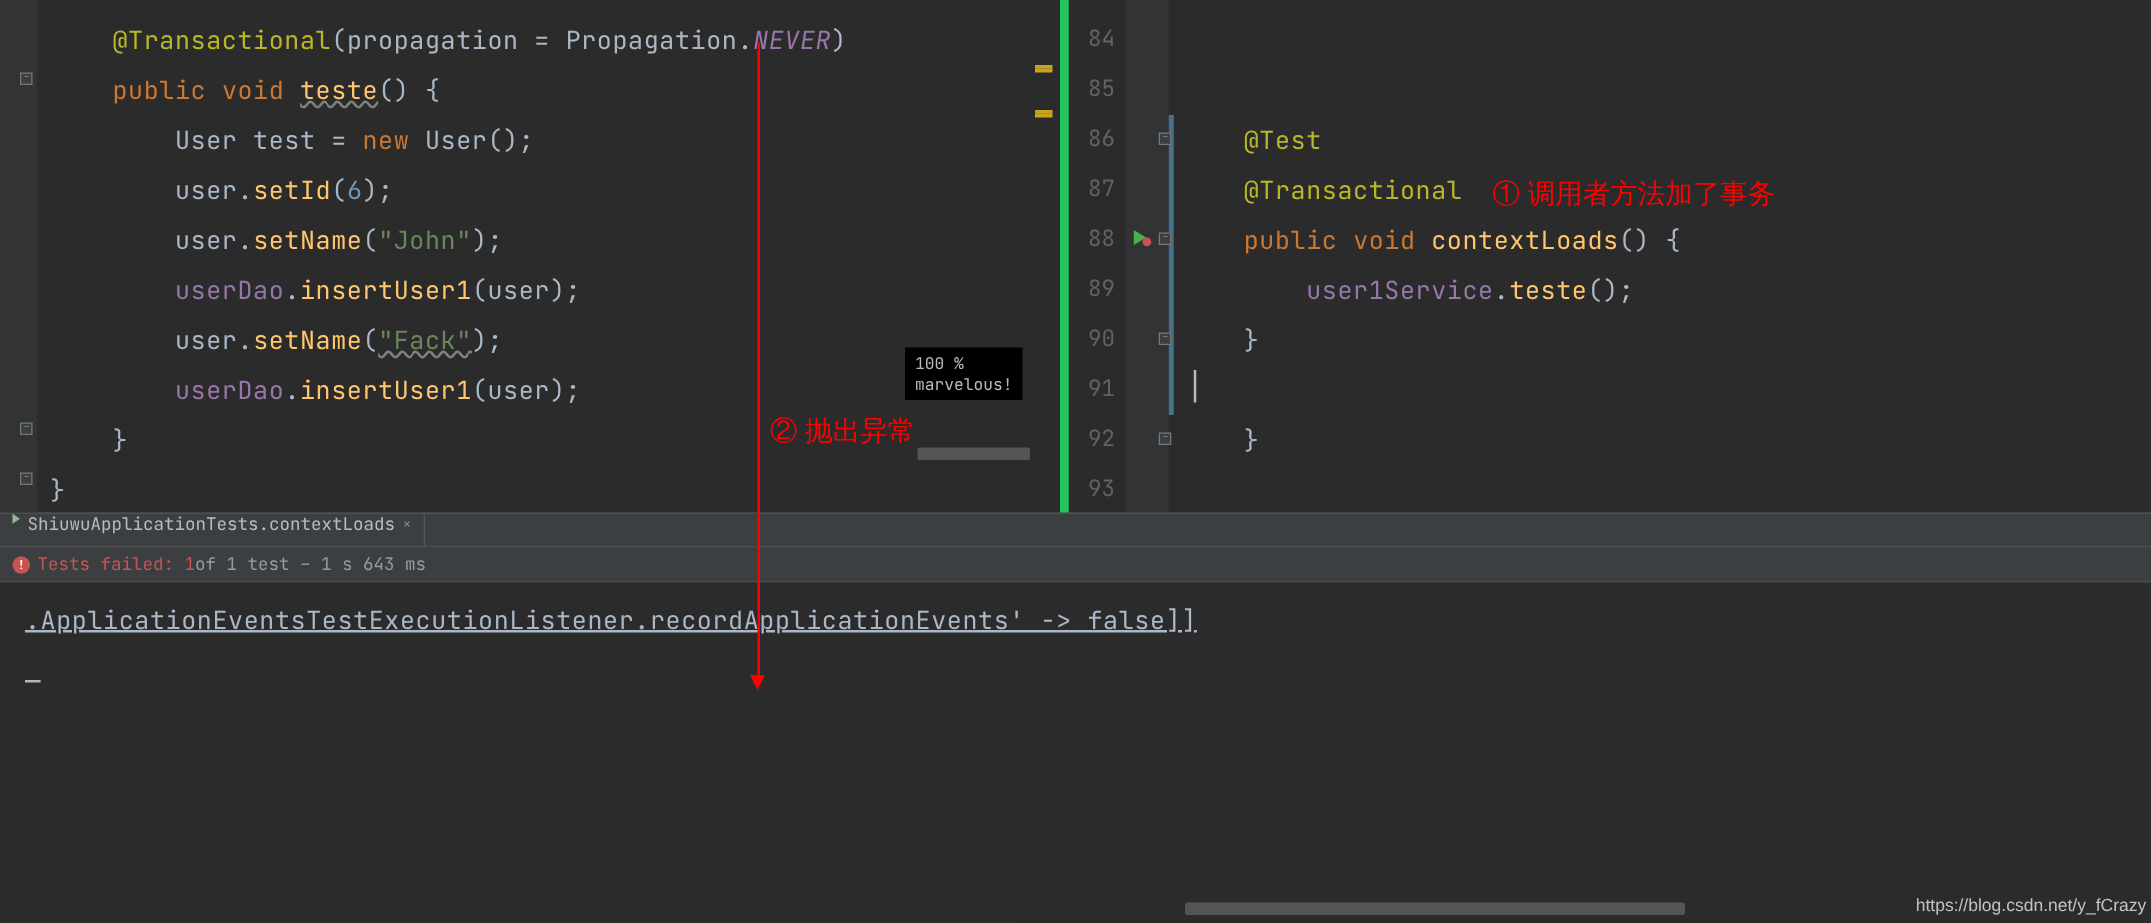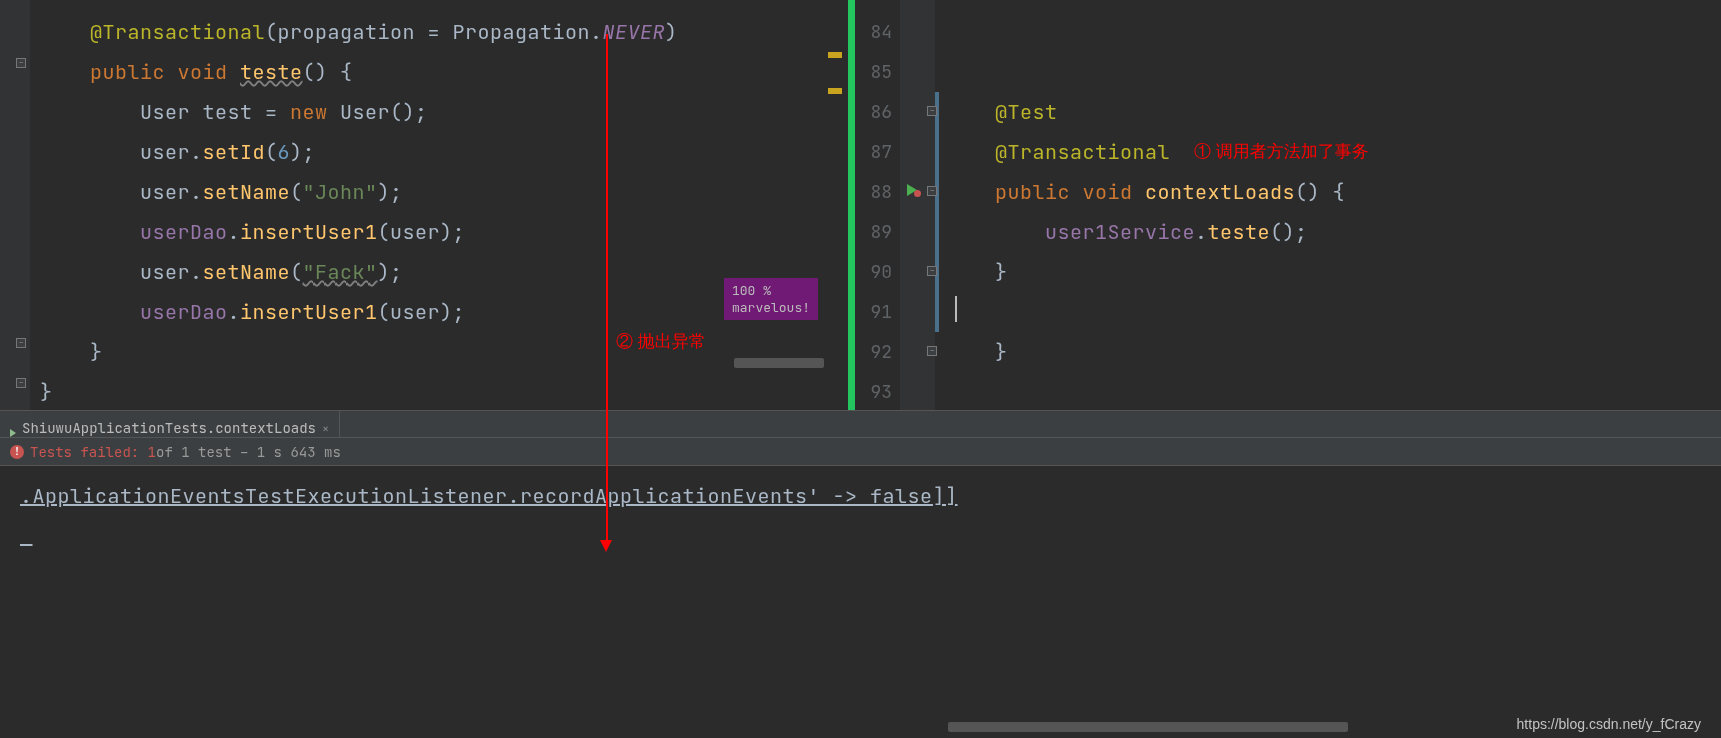--- a/index.html
+++ b/index.html
@@ -84,21 +84,21 @@
     right: 6px;
     width: 14px;
     height: 6px;
     border-top: 3px solid #c9a41e;
     border-bottom: 3px solid #c9a41e;
   }
   .marvelous-box {
     position: absolute;
     right: 30px;
     bottom: 90px;
-    background: #701a75;
+    background: #000000;
     color: #bbb;
     font-size: 13px;
     padding: 4px 8px;
   }
   .hscroll {
     position: absolute;
     bottom: 42px;
     height: 10px;
     background: #555;
     border-radius: 2px;
@@ -130,21 +130,21 @@
     position: absolute;
     left: 59px;
     width: 7px; height: 7px;
     background: #c75450;
     border-radius: 50%;
   }
 
   .red-annotation {
     position: absolute;
     color: #ff0000;
-    font-size: 17px;
+    font-size: 22px;
     font-family: sans-serif;
   }
   .red-arrow-line {
     position: absolute;
     background: #ff0000;
     width: 2px;
   }
   .red-arrow-head {
     position: absolute;
     width: 0; height: 0;
@@ -159,21 +159,21 @@
     border-top: 1px solid #555;
     border-bottom: 1px solid #555;
     display: flex;
     align-items: center;
     font-size: 14px;
   }
   .tab-item {
     padding: 0 10px;
     color: #bbb;
     display: flex;
-    align-items: flex-end;
+    align-items: flex-start;
     gap: 6px;
     border-right: 1px solid #555;
     height: 100%;
   }
   .tab-arrow {
     width: 0; height: 0;
     border-left: 6px solid #8fbc8f;
     border-top: 4px solid transparent;
     border-bottom: 4px solid transparent;
   }
@@ -205,21 +205,21 @@
     padding: 10px 20px;
     font-size: 20px;
     line-height: 40px;
     letter-spacing: 0.5px;
   }
   .console-line { white-space: pre-wrap; text-decoration: underline; }
   .err-red { color: #cc666e; }
 
   .watermark {
     position: absolute;
-    right: 20px;
+    right: 4px;
     bottom: 6px;
     color: #ddd;
     font-size: 14px;
     font-family: sans-serif;
     opacity: 0.85;
   }
 
   .change-bar {
     position: absolute;
     left: 80px;

